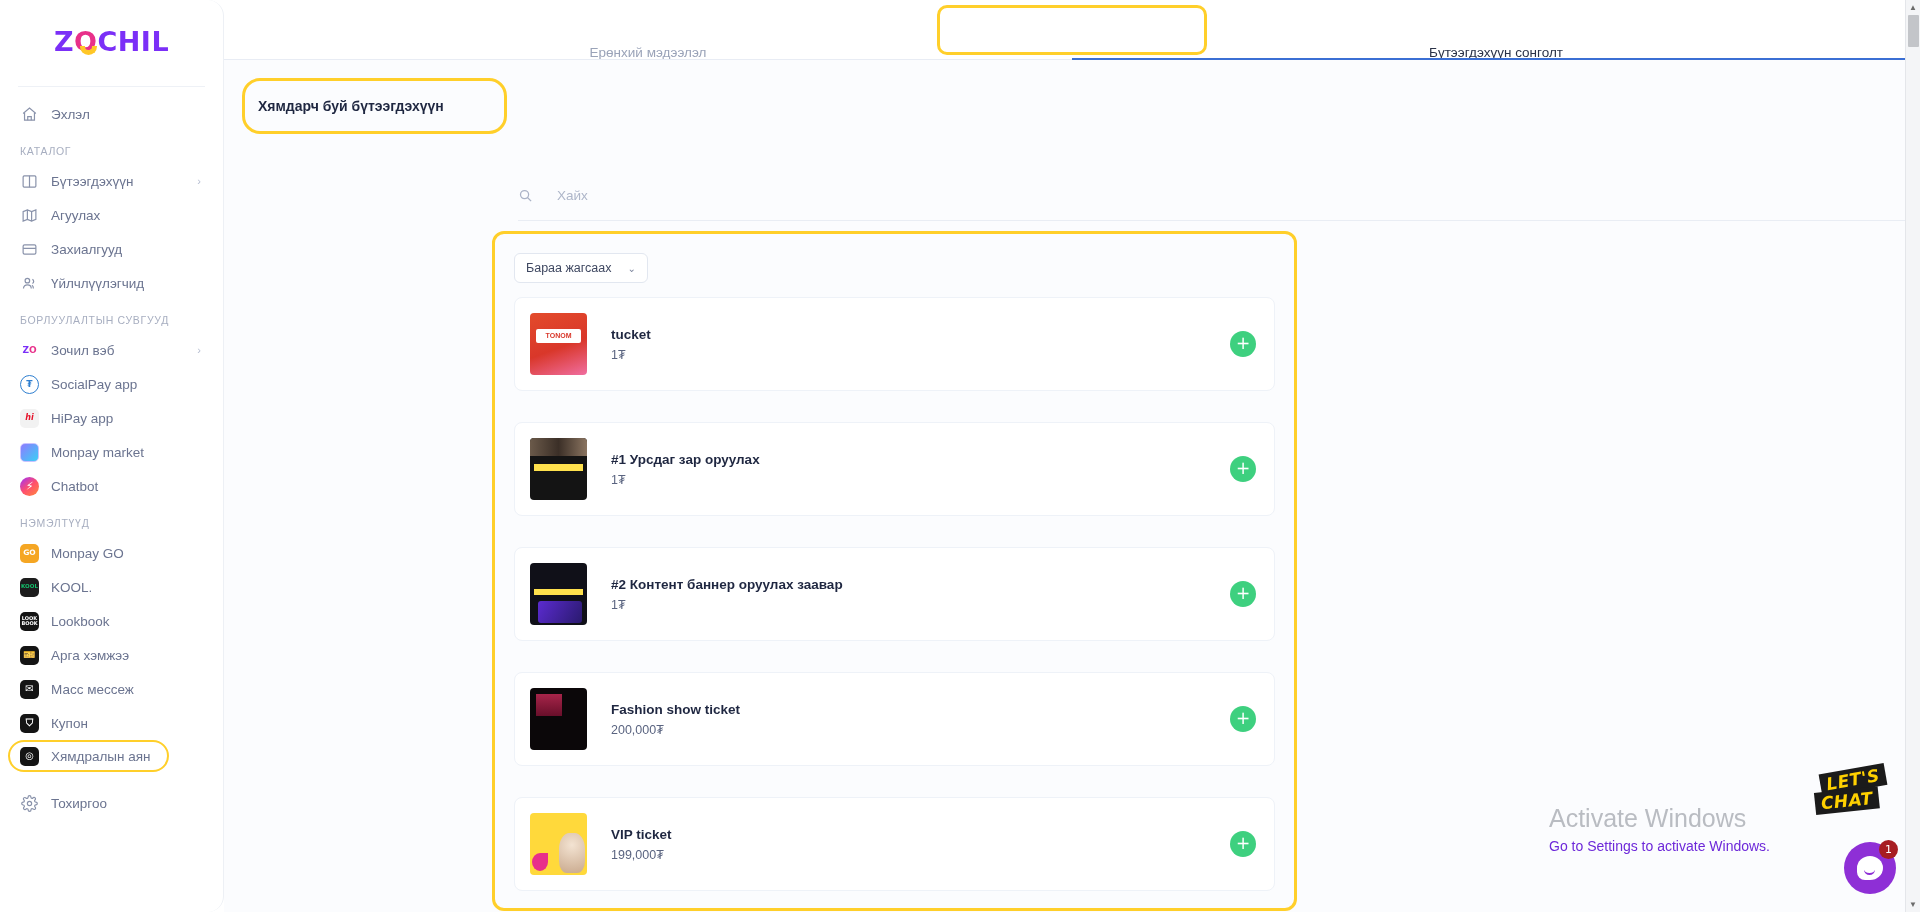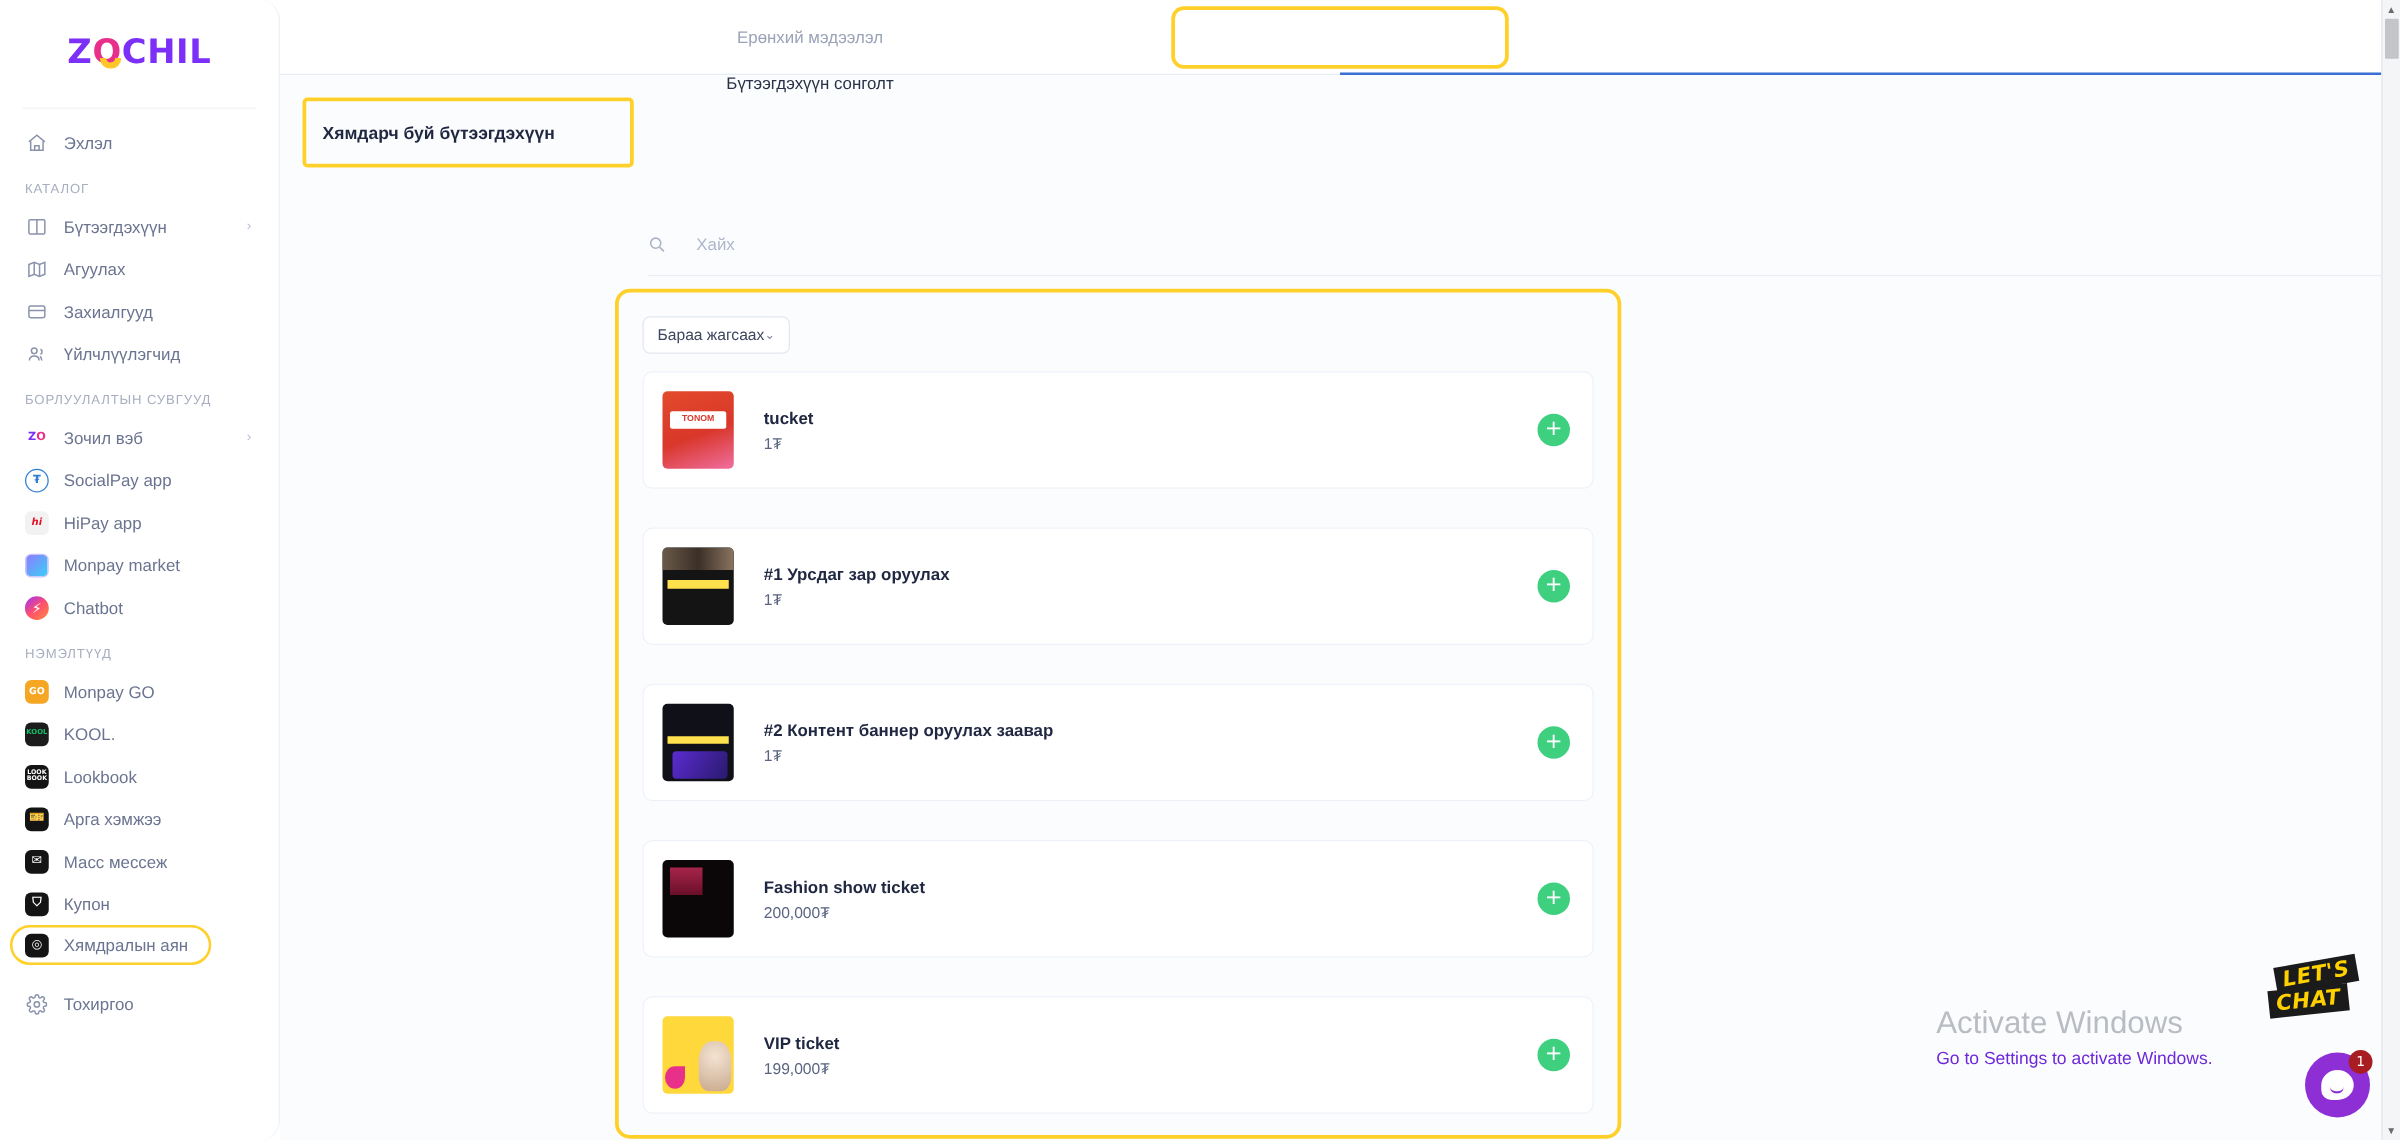--- a/index.html
+++ b/index.html
@@ -84,21 +84,21 @@
     height: 32px;
   }
 
   
   .main {
     flex: 1 1 auto; height: 912px; position: relative;
     background: #fbfcfe; overflow: hidden;
   }
   .tabs-bar {
     height: 60px; background: #fff; position: relative;
-    display: flex; align-items: flex-start; flex-direction: column;
+    display: flex; align-items: flex-end;
   }
   .tab {
     width: 50%; text-align: center; padding-top: 22px;
     font-size: 13.5px; cursor: pointer; position: relative;
   }
   .tab.inactive { color: #9aa3b8; }
   .tab.active { color: #2a3247; }
   .tab-underline-grey {
     position:absolute; left:0; bottom:0; height:1.5px; width:50%;
     background:#e8ecf4;
@@ -113,21 +113,21 @@
     width: 270px; height: 50px;
     border: 3px solid #ffcf2a; border-radius: 10px;
     pointer-events: none;
   }
 
   .content { padding: 0 0 0 0; position: relative; height: 852px; }
 
   .panel-title-box {
     position: absolute; left: 18px; top: 18px;
     width: 265px; height: 56px;
-    border: 3px solid #ffcf2a; border-radius: 4px;
+    border: 3px solid #ffcf2a; border-radius: 18px;
     display: flex; align-items: center; padding-left: 13px;
   }
   .panel-title { font-size: 14px; font-weight: 700; color: #1f2741; }
   .search-box {
     position:absolute; left: 294px; top: 128px;
     display:flex; align-items:center; gap:24px;
   }
   .search-ico { color:#aab2c6; display:flex; }
   .search-input {
     border: none; outline: none; background: transparent;
@@ -146,21 +146,21 @@
     border: 3px solid #ffcf2a; border-radius: 12px;
     pointer-events: none; z-index: 5;
   }
 
   .list-panel {
     position: absolute; left: 272px; top: 175px;
     width: 797px;
     padding: 18px 18px 10px 18px;
   }
   .list-select {
-    display: inline-flex; align-items: center; gap: 0;
+    display: inline-flex; align-items: center; gap: 16px;
     height: 30px; padding: 0 11px;
     border: 1px solid #e2e7f0; border-radius: 6px;
     background: #fff; font-size: 12.5px; color: #3e4760;
     cursor: pointer;
   }
   .list-select .chev { color:#7b849c; font-size:10px; }
 
   .prod-list { margin-top: 14px; }
   .prod-card {
     background: #fff;

